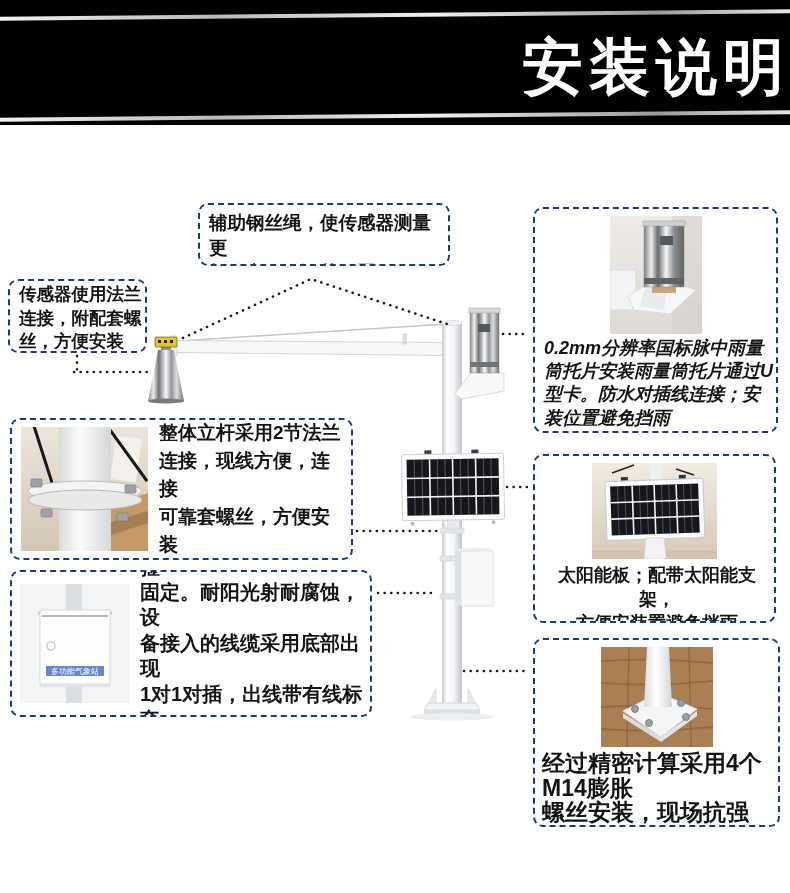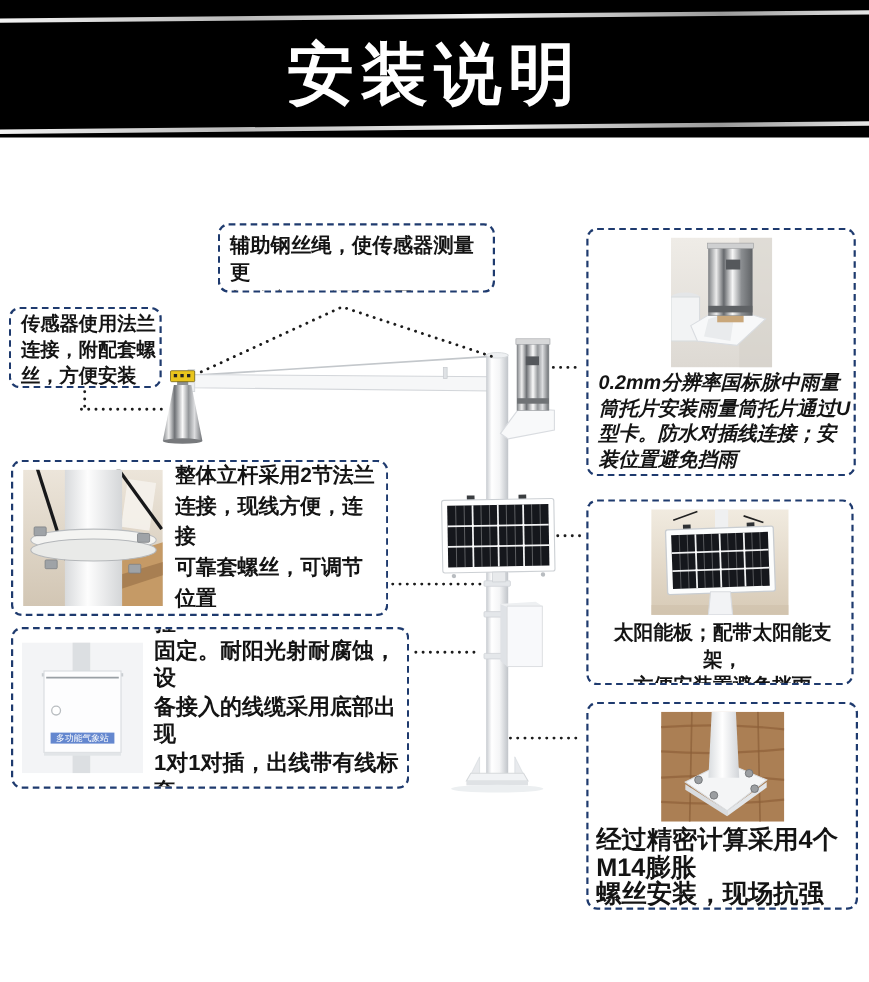--- a/index.html
+++ b/index.html
@@ -8,21 +8,21 @@
     font-family:"Liberation Sans","DejaVu Sans",sans-serif;
   }
   
   .banner { position:absolute; top:0; left:0; width:790px; height:125px;
             background:var(--banner-bg,#000); z-index:3; overflow:hidden; }
   .stripe { position:absolute; left:-12px; width:814px; height:4px;
             background:linear-gradient(90deg,#f7f7f7,#b9b9b9 28%,#f1f1f1 55%,#9a9a9a 82%,#ededed);
             transform:rotate(-0.55deg); }
   .stripe.s-top { top:13px; }
   .stripe.s-bottom { top:114px; }
-  .title { position:absolute; top:27px; left:0; width:100%; margin:0; text-align:center;
+  .title { position:absolute; top:27px; left:0; width:100%; margin:0; text-align:right;
            color:var(--banner-text,#fff); font-size:61px; font-weight:900; letter-spacing:6px; }
   
   .station { position:absolute; inset:0; z-index:1; }
   
   .callout { position:absolute; box-sizing:border-box; z-index:2; background:#fff;
              border:2px dashed var(--callout-border,#1e3a6e); border-radius:10px; overflow:hidden; }
   .ctext { font-weight:700; color:#141414; white-space:pre-line; }
   .photo { display:block; }
   .c-aux    { left:198px; top:203px; width:252px; height:63px;  padding:5px 3px 4px 9px; }
   .c-aux .ctext { font-size:18.5px; line-height:25px; }
@@ -238,21 +238,21 @@
       <rect x="38" y="0" width="52" height="124" fill="url(#pfPole)"></rect>
       <ellipse cx="64" cy="64" rx="57" ry="10" fill="#f4f4f2" stroke="#b9bcbf" stroke-width="1"></ellipse>
       <ellipse cx="64" cy="73" rx="57" ry="10" fill="#e9eae8" stroke="#b4b7ba" stroke-width="1"></ellipse>
       <rect x="10" y="52" width="11" height="8" rx="1" fill="#9fa3a7" stroke="#7c8084" stroke-width="0.7"></rect>
       <rect x="104" y="58" width="11" height="8" rx="1" fill="#9fa3a7" stroke="#7c8084" stroke-width="0.7"></rect>
       <rect x="20" y="82" width="11" height="8" rx="1" fill="#9fa3a7" stroke="#7c8084" stroke-width="0.7"></rect>
       <rect x="96" y="86" width="11" height="8" rx="1" fill="#9fa3a7" stroke="#7c8084" stroke-width="0.7"></rect>
     </svg>
     <div class="ctext">整体立杆采用2节法兰
 连接，现线方便，连接
-可靠套螺丝，可调节位置</div>
+可靠套螺丝，方便安装</div>
   </div>
 
   <div class="callout c-control">
     <svg class="photo" width="110" height="119" viewBox="0 0 110 119">
       <rect width="110" height="119" fill="#f3f4f6"></rect>
       <rect x="46" y="0" width="16" height="119" fill="#dcdfe2"></rect>
       <rect x="18" y="28" width="74" height="3" fill="#c8ccd0"></rect>
       <rect x="20" y="26" width="70" height="74" fill="#fdfdfe" stroke="#d8dbde" stroke-width="1"></rect>
       <line x1="22" y1="32" x2="88" y2="32" stroke="#9aa0a5" stroke-width="1.5"></line>
       <circle cx="31" cy="62" r="4" fill="#ffffff" stroke="#b9bdc1" stroke-width="1.2"></circle>

